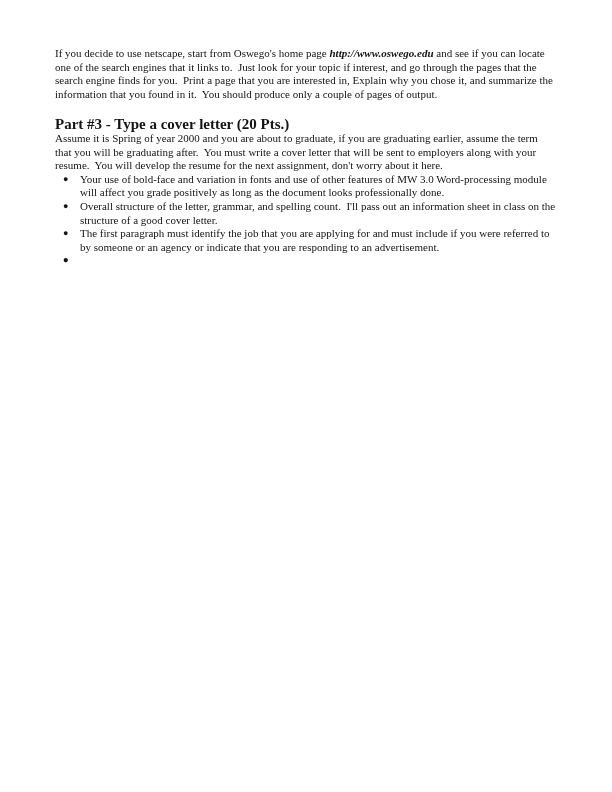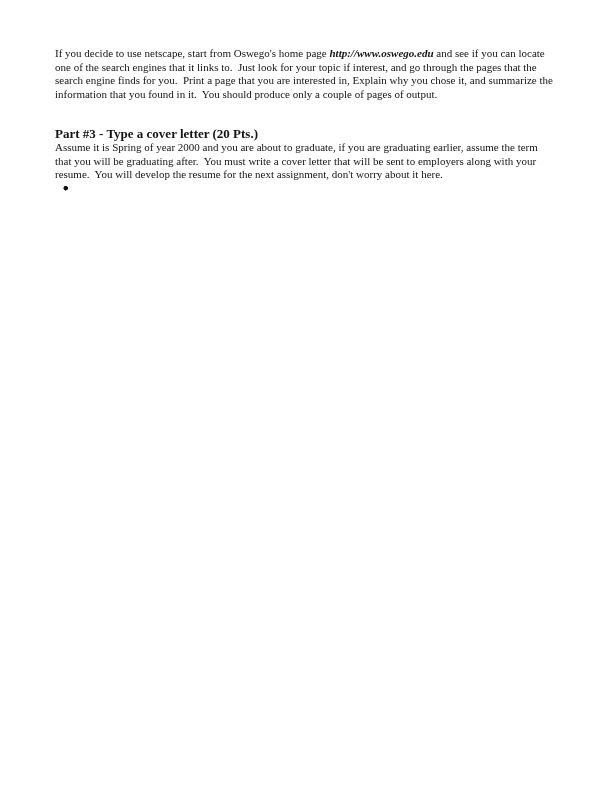--- a/index.html
+++ b/index.html
@@ -22,22 +22,22 @@
   }
   .para {
     margin: 0;
     white-space: pre-wrap;
   }
   .url {
     font-weight: bold;
     font-style: italic;
   }
   .heading {
-    margin: 26px 0 0 0;
-    font-size: 13px;
+    margin: 17px 0 0 0;
+    font-size: 15px;
     line-height: 13.6px;
     font-weight: bold;
     white-space: pre-wrap;
   }
   .bullets {
     margin: 0;
     padding: 0;
     list-style: none;
   }
   .bullets li {
@@ -61,20 +61,20 @@
 
 <div class="page">
 
   <p class="para"><span>If you decide to use netscape, start from Oswego's home page </span><span class="url">http://www.oswego.edu</span><span> and see if you can locate one of the search engines that it links to.  Just look for your topic if interest, and go through the pages that the search engine finds for you.  Print a page that you are interested in, Explain why you chose it, and summarize the information that you found in it.  You should produce only a couple of pages of output.</span></p>
 
   <h2 class="heading">Part #3 - Type a cover letter (20 Pts.)</h2>
 
   <p class="para">Assume it is Spring of year 2000 and you are about to graduate, if you are graduating earlier, assume the term that you will be graduating after.  You must write a cover letter that will be sent to employers along with your resume.  You will develop the resume for the next assignment, don't worry about it here.</p>
 
   <ul class="bullets">
-    <li><span class="marker">●</span></li>
-    <li><span class="marker">●</span></li>
-    <li><span class="marker">●</span></li>
+    <li><span class="marker">●</span><span class="btext">Your use of bold-face and variation in fonts and use of other features of MW 3.0 Word-processing module will affect you grade positively as long as the document looks professionally done.</span></li>
+    <li><span class="marker">●</span><span class="btext">Overall structure of the letter, grammar, and spelling count.  I'll pass out an information sheet in class on the structure of a good cover letter.</span></li>
+    <li><span class="marker">●</span><span class="btext">The first paragraph must identify the job that you are applying for and must include if you were referred to by someone or an agency or indicate that you are responding to an advertisement.</span></li>
     <li><span class="marker">●</span></li>
     <li><span class="marker">●</span></li>
   </ul>
 
 </div>
 
 </body></html>

